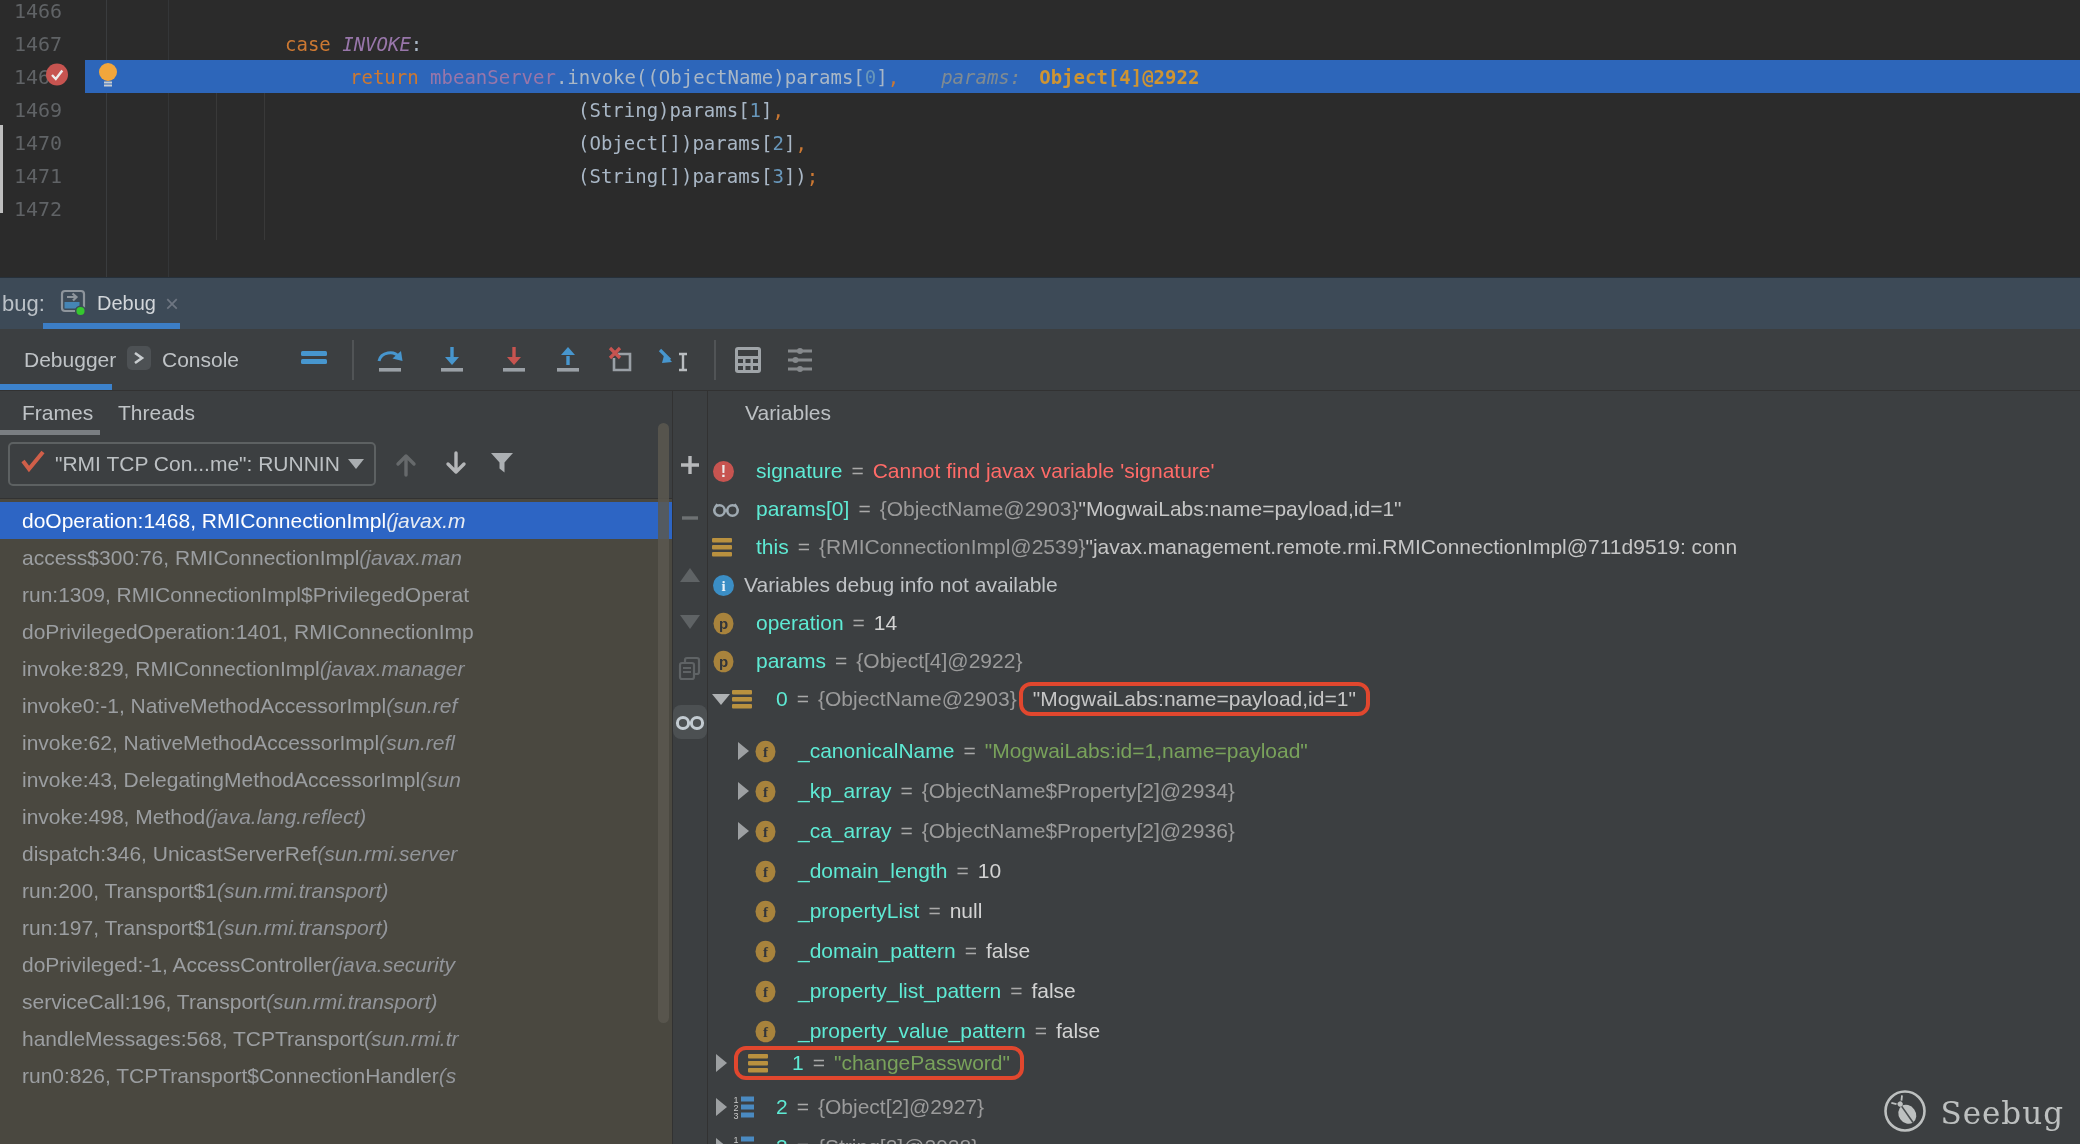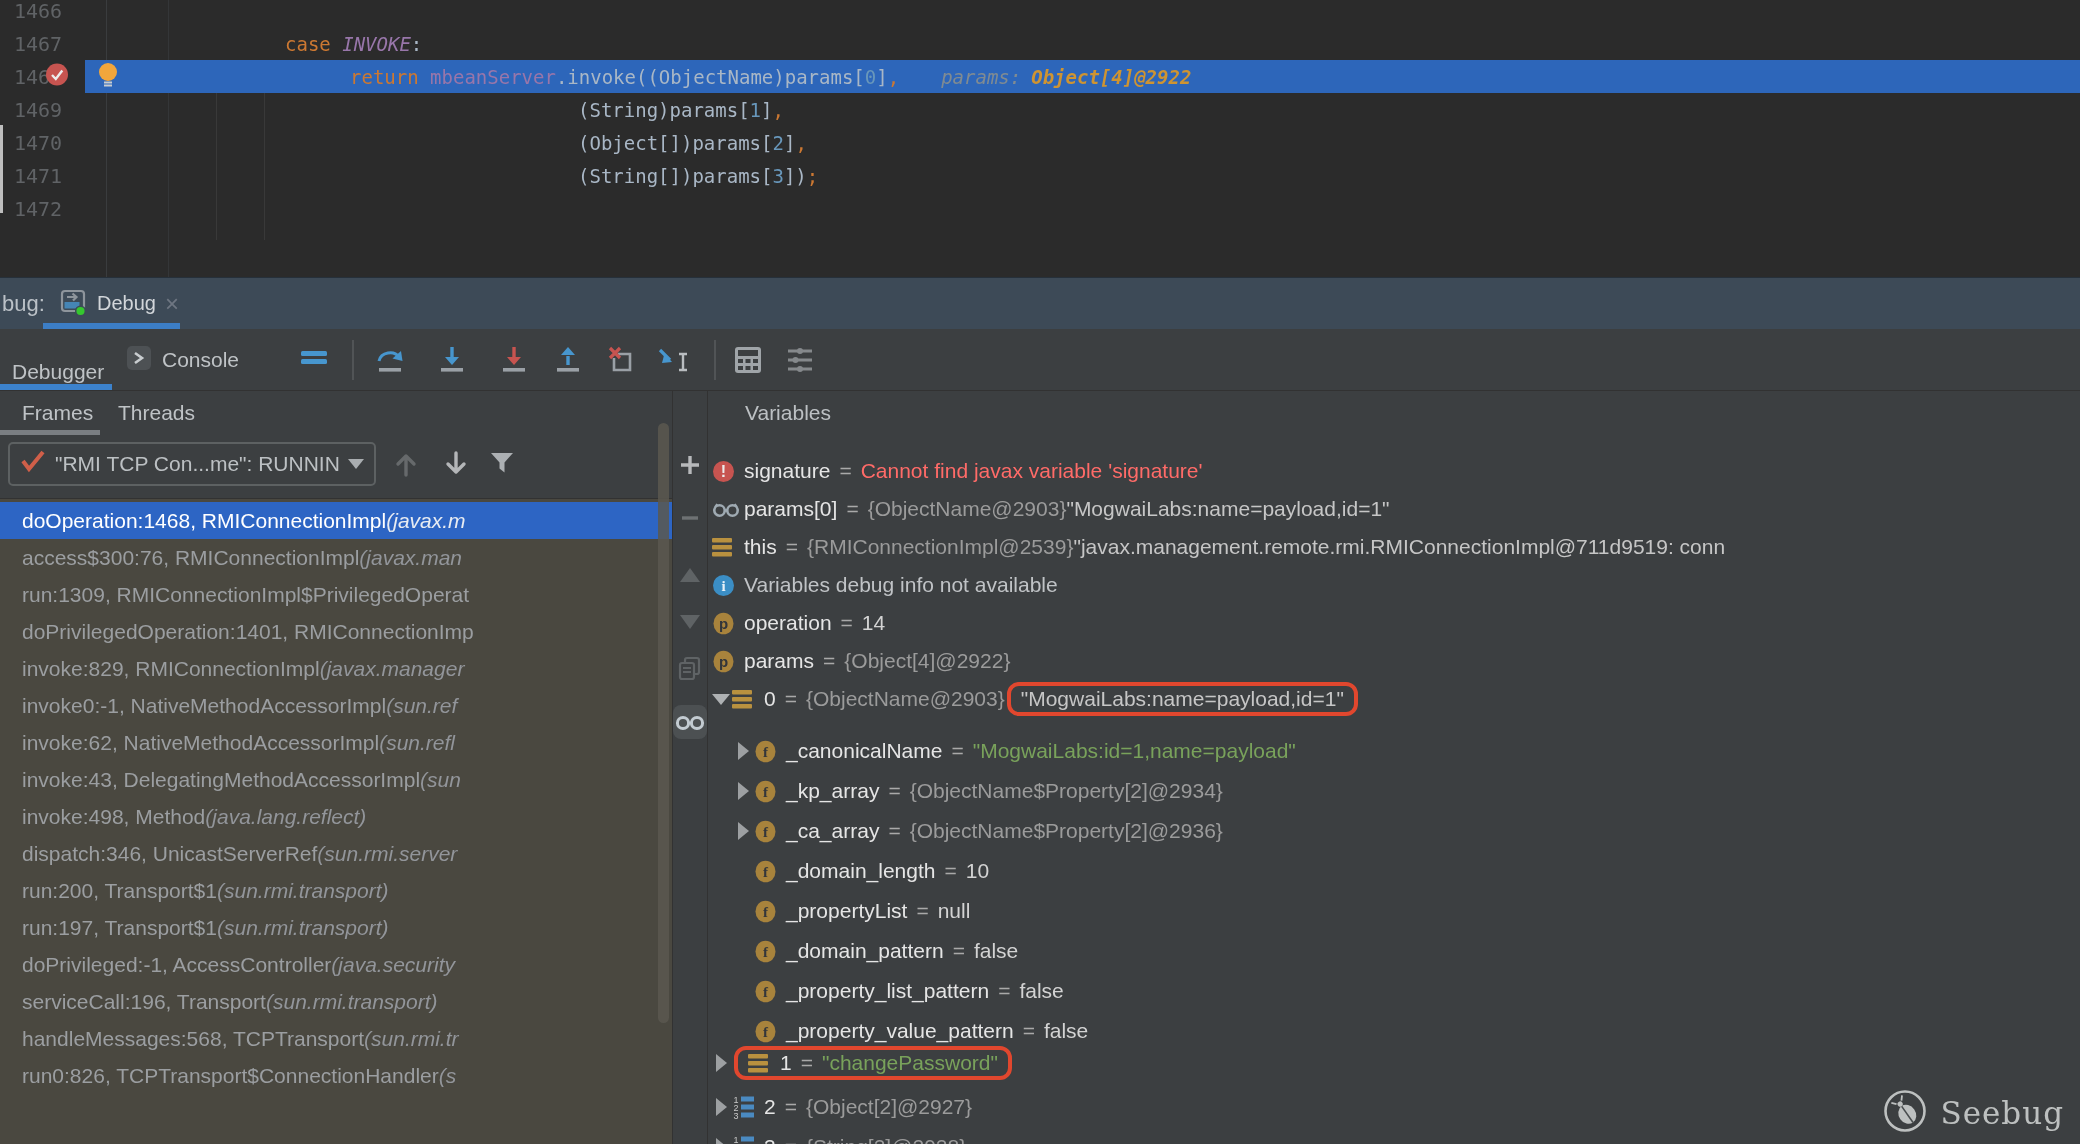--- a/index.html
+++ b/index.html
@@ -16,21 +16,21 @@
   .ed-gut{width:85px;flex:none;position:relative;}
   .bp-icon{position:absolute;left:44px;top:50%;transform:translateY(-50%);}
   .bulb-icon{position:absolute;left:10px;top:50%;transform:translateY(-50%);}
   .ed-code{white-space:pre;color:#A9B7C6;}
   .tok-kw{color:#CC7832;}
   .tok-const{color:#9876AA;font-style:italic;}
   .tok-field{color:#9876AA;}
   .tok-plain{color:#A9B7C6;}
   .tok-num{color:#6897BB;}
   .hint-label{color:#808B92;font-style:italic;margin-left:42px;}
-  .hint-value{color:#CE9432;font-style:italic;font-weight:bold;margin-left:10px;}
+  .hint-value{color:#CE9432;font-weight:bold;margin-left:18px;}
   .edge-sliver{position:absolute;left:0;width:3px;background:#D8D8D8;opacity:.85;}
 
   
   .dbg-header{position:absolute;left:0;top:277px;width:2080px;height:52px;background:#3D4A57;border-top:1px solid #26303A;box-sizing:border-box;}
   .hdr-prefix{position:absolute;left:2px;top:50%;transform:translateY(-50%);color:#BBC1C7;font-size:22px;}
   .hdr-tab{position:absolute;left:58px;top:0;height:100%;display:flex;align-items:center;gap:9px;}
   .hdr-tab-label{color:#D2D6DA;font-size:20px;}
   .hdr-close{color:#6E7682;font-size:24px;line-height:1;}
   .hdr-underline{position:absolute;left:43px;bottom:0;width:137px;height:6px;background:#3C7EC6;}
 
@@ -67,21 +67,21 @@
   .mid-btn.active{background:#4C5052;border-radius:8px;width:34px;height:34px;}
 
   
   .vars-panel{position:absolute;left:708px;top:0;width:1372px;height:753px;overflow:hidden;}
   .vars-title{position:absolute;left:37px;top:10px;color:#BCC0C3;font-size:21px;}
   .var-row{position:absolute;left:0;width:1372px;height:38px;display:flex;align-items:center;box-sizing:border-box;white-space:nowrap;font-size:21px;}
   .v-arrow{width:22px;flex:none;display:flex;align-items:center;justify-content:center;}
   .arr-open{width:0;height:0;border-left:9px solid transparent;border-right:9px solid transparent;border-top:11px solid #AEB1B3;}
   .arr-closed{width:0;height:0;border-top:9px solid transparent;border-bottom:9px solid transparent;border-left:11px solid #9DA0A2;}
   .v-icon{width:32px;flex:none;display:flex;align-items:center;}
-  .v-name{color:#e5e5e5;margin-right:9px;}
+  .v-name{color:#5eead4;margin-right:9px;margin-left:12px;}
   .v-eq{color:#A9A9A9;margin-right:9px;}
   .v-ref{color:#9B9B9B;}
   .v-preview{color:#C6C6C6;}
   .v-string{color:#79A25B;}
   .v-error{color:#FF6B68;}
   .v-plain{color:#D3D3D3;}
   .v-info{color:#C0C3C6;}
   .redbox{display:inline-flex;align-items:center;border:4px solid #E1472E;border-radius:12px;padding:1px 10px;margin-left:2px;}
 
   
@@ -127,21 +127,21 @@
           <circle cx="22.5" cy="24" r="4.8" fill="#35C72F" stroke="#3D4A57" stroke-width="1.5"></circle>
         </svg>
       </span>
       <span class="hdr-tab-label">Debug</span>
       <span class="hdr-close">×</span>
     </div>
     <div class="hdr-underline"></div>
   </div>
 
   <div class="dbg-toolbar">
-    <div class="tb-item" style="left:12px;margin-top:12px;">
+    <div class="tb-item" style="left:24px;">
       <span class="tb-label">Debugger</span>
     </div>
     <div class="dbg-tab-underline"></div>
     <div class="tb-item" style="left:126px;gap:10px;">
       <span>
         <svg width="26" height="26" viewBox="0 0 26 26">
           <rect x="1" y="1" width="24" height="24" rx="5" fill="#4D5154"></rect>
           <path d="M9 8 l7 5 -7 5" fill="none" stroke="#C9CDD0" stroke-width="2.6"></path>
         </svg>
       </span>

